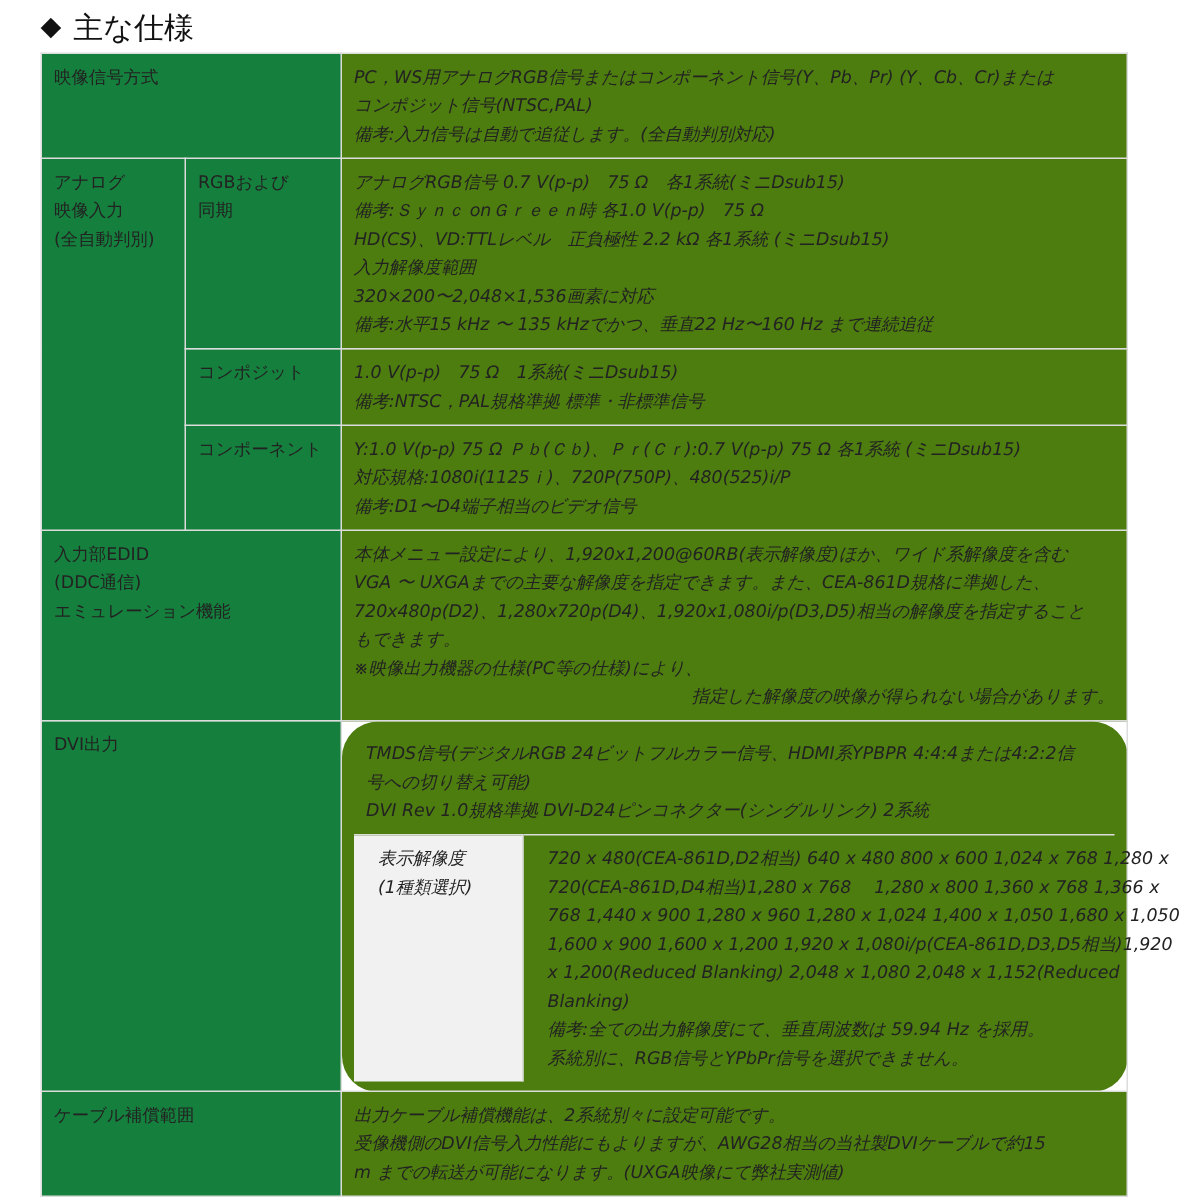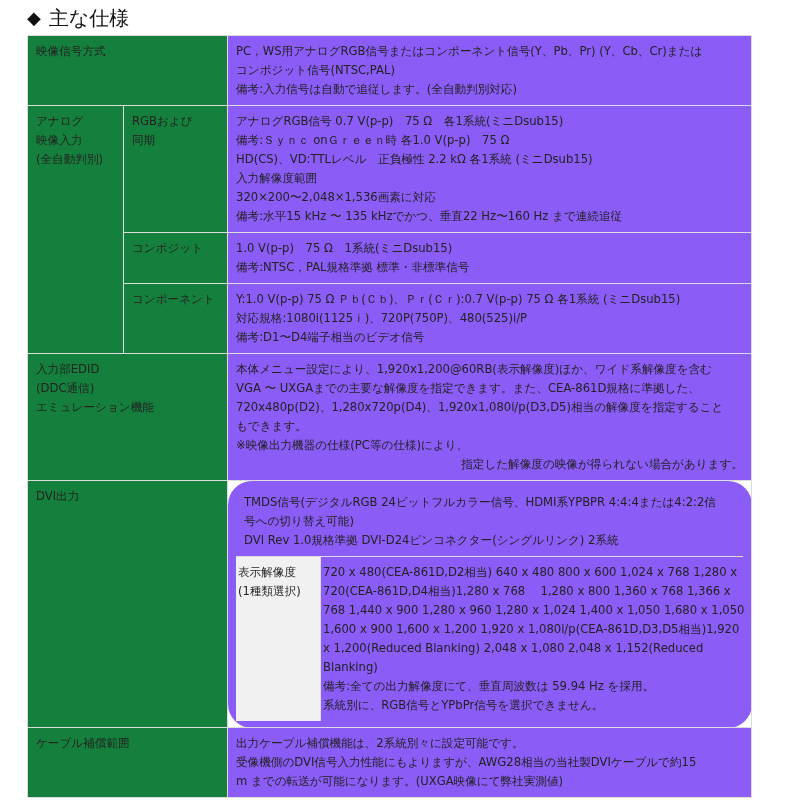--- a/index.html
+++ b/index.html
@@ -21,27 +21,27 @@
       border-collapse: collapse;
       font-size: 11.6px; line-height: 19px;
       table-layout: fixed;
     }
     table.spec td {
       border: 1px solid #dcdcdc;
       vertical-align: top;
       padding: 6px 8px 6px 8px;
     }
     td.lbl { background: #15803d; }
-    td.val { background: #8b5cf6; }
+    td.val { background: #4d7c0f; font-style: italic; }
     td.nest { padding: 0; border-radius: 24px; }
     table.inner {
       width: 100%; border-collapse: collapse; table-layout: fixed;
       font-size: 11.6px; line-height: 19px;
     }
-    table.inner td { border: none; padding: 6px 2px; vertical-align: top; }
+    table.inner td { border: none; padding: 6px 16px; vertical-align: top; }
     table.inner td.sublbl { background: #f1f1f1; width: 80px; border-right: 1px solid #dcdcdc; }
     .line { display: block; white-space: nowrap; }
     .indent { padding-left: 12px; text-align: right; }
   </style>
 </head>
 <body>
 
 <div class="title">
   <span class="diamond">◆</span>
   <span>主な仕様</span>

